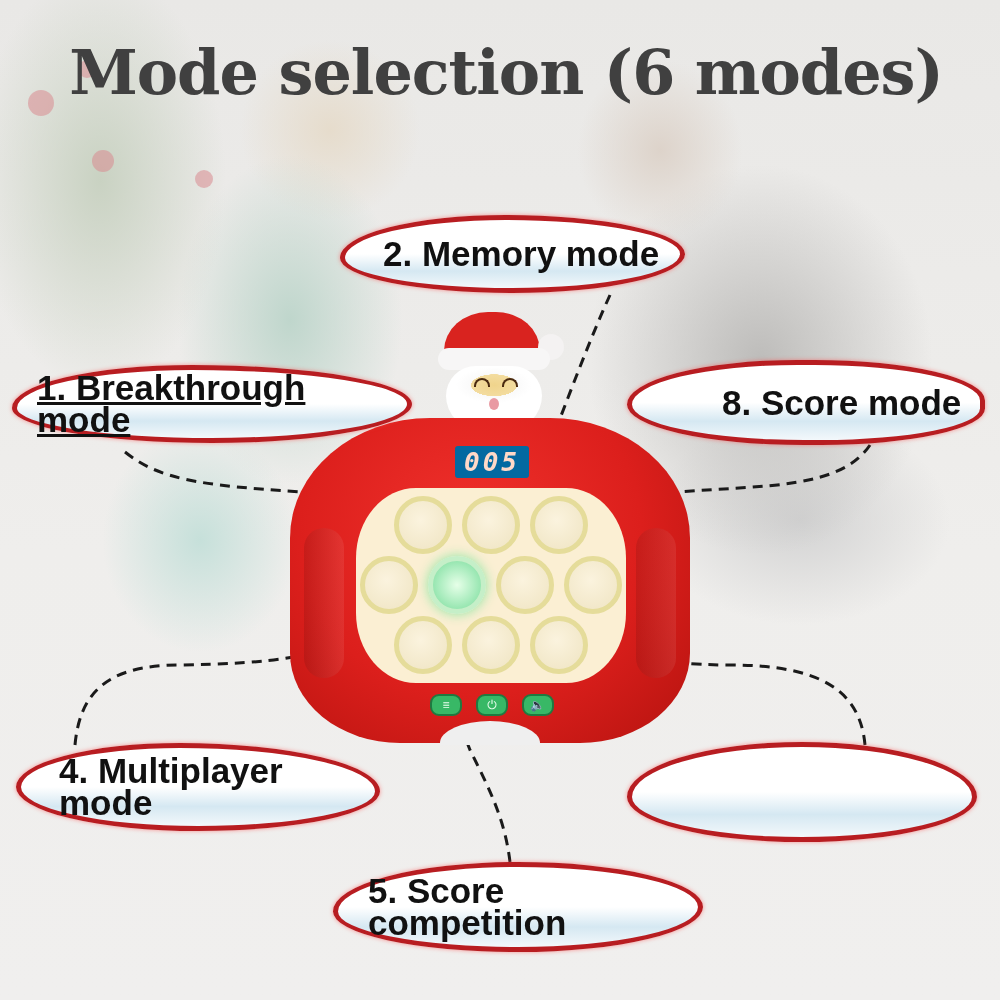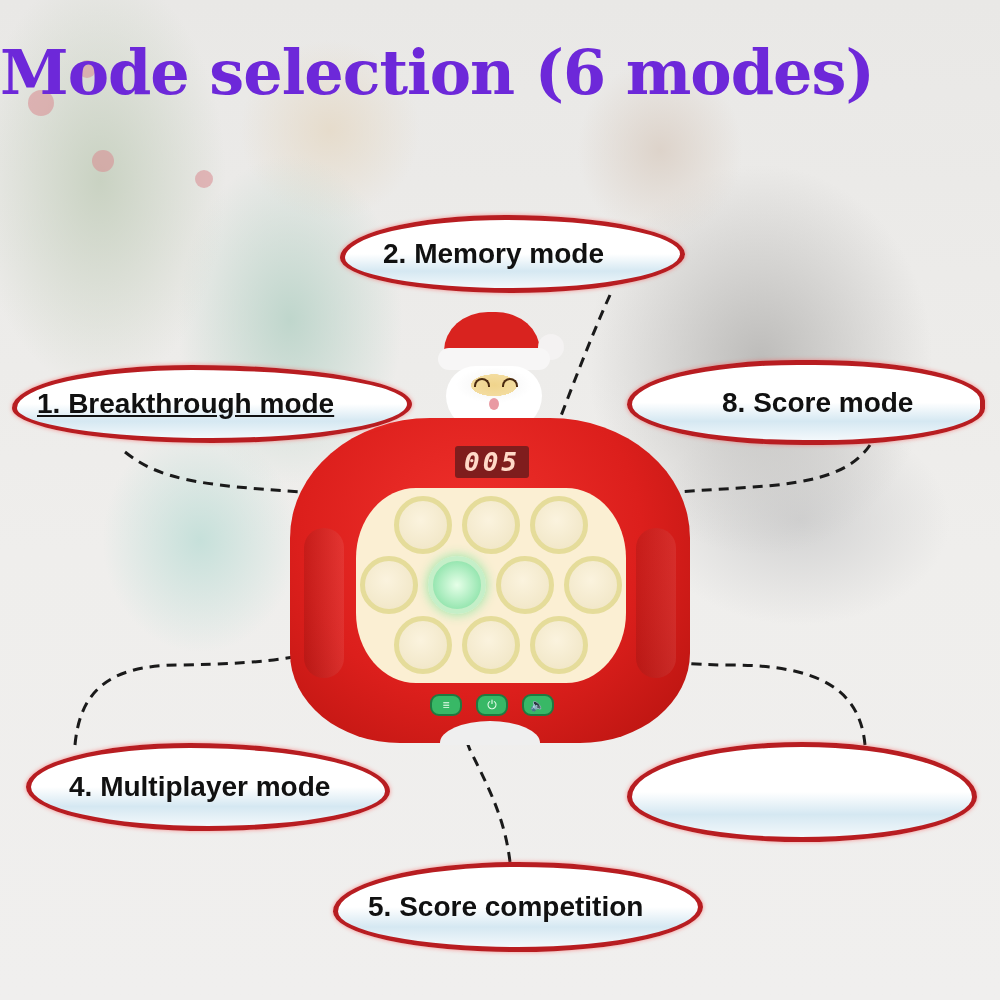--- a/index.html
+++ b/index.html
@@ -12,49 +12,49 @@
       radial-gradient(ellipse 150px 220px at 290px 320px, #bfd6cc 0%, rgba(191,214,204,0) 75%),
       radial-gradient(ellipse 120px 120px at 330px 130px, #e6dccc 0%, rgba(230,220,204,0) 75%),
       radial-gradient(ellipse 110px 120px at 660px 150px, #ddd3ca 0%, rgba(221,211,202,0) 75%),
       radial-gradient(ellipse 230px 260px at 760px 360px, #bdbcba 0%, rgba(189,188,186,0) 75%),
       radial-gradient(ellipse 130px 150px at 200px 540px, #c6e0da 0%, rgba(198,224,218,0) 75%),
       radial-gradient(ellipse 200px 140px at 800px 520px, #d2d2d2 0%, rgba(210,210,210,0) 75%),
       linear-gradient(180deg, #e9e8e6 0%, #efeeec 55%, #f0efee 100%);
   }
   .bg .ornament { position:absolute; border-radius:50%; background:#d98a8f; opacity:.55; }
 
-  .title { position:absolute; left:0; right:0; top:36px; text-align:left;
+  .title { position:absolute; left:12px; right:0; top:36px; text-align:center;
     font-family:"DejaVu Serif", serif; font-weight:bold; font-size:62px; letter-spacing:-1px;
-    color:#6d28d9; margin:0; }
+    color:#404040; margin:0; }
 
   svg.lines { position:absolute; left:0; top:0; width:1000px; height:1000px; pointer-events:none; }
 
   .bubble { position:absolute; border:5px solid #b81d21; border-radius:50% / 50%;
     background: linear-gradient(180deg, #ffffff 0%, #ffffff 50%, #d5e8f2 75%, #f3f8fb 100%);
     display:flex; align-items:center; box-sizing:border-box; box-shadow:0 0 4px rgba(255,80,80,.6);
-    color:#111; font-weight:bold; font-size:28px; }
+    color:#111; font-weight:bold; font-size:35px; }
   .bubble span { display:block; line-height:32px; }
 
   .b1 { left:12px; top:365px; width:400px; height:78px; border-radius:45% 55% 50% 50% / 55% 50% 50% 45%; padding-left:20px;text-decoration:underline; }
   .b2 { left:340px; top:215px; width:345px; height:78px; padding-left:38px; border-radius:48% 52% 50% 50% / 55% 50% 50% 45%; }
   .b3 { left:627px; top:360px; width:358px; height:85px; padding-left:90px; border-radius:50% 50% 48% 52% / 55% 50% 45% 50%; }
-  .b4 { left:26px; top:743px; width:364px; height:88px; padding-left:38px; border-radius:45% 55% 50% 50% / 50% 55% 45% 50%;text-align:right; }
+  .b4 { left:16px; top:743px; width:364px; height:88px; padding-left:38px; border-radius:45% 55% 50% 50% / 50% 55% 45% 50%; }
   .b5 { left:333px; top:862px; width:370px; height:90px; padding-left:30px; border-radius:50% 50% 50% 50% / 55% 50% 50% 45%; }
   .b6 { left:627px; top:742px; width:350px; height:100px; padding-left:52px; border-radius:50% 50% 50% 50% / 55% 55% 45% 45%; }
 
   
   .device { position:absolute; left:290px; top:418px; width:400px; height:325px; }
   .device .body { position:absolute; inset:0; background:radial-gradient(ellipse at 45% 35%, #f0312c 0%, #dc1f1c 55%, #b5130f 100%);
     border-radius: 140px 140px 110px 110px / 120px 120px 90px 90px; }
   .device .notch { position:absolute; left:150px; bottom:-2px; width:100px; height:24px; background:#efefef;
     border-radius:50px 50px 0 0 / 22px 22px 0 0; }
   .device .grip-l, .device .grip-r { position:absolute; top:110px; width:40px; height:150px; border-radius:20px;
     background:linear-gradient(90deg, rgba(0,0,0,.10), rgba(255,255,255,.08)); }
   .device .grip-l { left:14px; } .device .grip-r { right:14px; }
-  .screen { position:absolute; left:165px; top:28px; width:74px; height:32px; background:#7f1d1d;
+  .screen { position:absolute; left:165px; top:28px; width:74px; height:32px; background:#0369a1;
     border-radius:3px; display:flex; align-items:center; justify-content:center;
     font-family:"DejaVu Sans Mono", monospace; font-size:26px; font-weight:bold; color:#ffd9c8; letter-spacing:3px; font-style:italic; }
   .pad { position:absolute; left:66px; top:70px; width:270px; height:195px; background:#fbefd3;
     border-radius:60px 60px 60px 60px / 70px 70px 70px 70px; }
   .pop { position:absolute; width:58px; height:58px; border-radius:50%; box-sizing:border-box;
     border:5px solid #e5dc9a; background:radial-gradient(circle at 45% 40%, #fbf3de 0%, #efe4c2 100%); }
   .pop.lit { background:radial-gradient(circle at 50% 50%, #e6ffe8 0%, #9de8b5 65%, #7cd99c 100%); border-color:#c5efc8;
     box-shadow:0 0 12px rgba(130,230,160,.9); }
   .btnrow { position:absolute; left:140px; top:276px; display:flex; gap:14px; }
   .gbtn { width:32px; height:22px; border-radius:9px; background:#38b866; border:2px solid #1f7a40; box-sizing:border-box;

